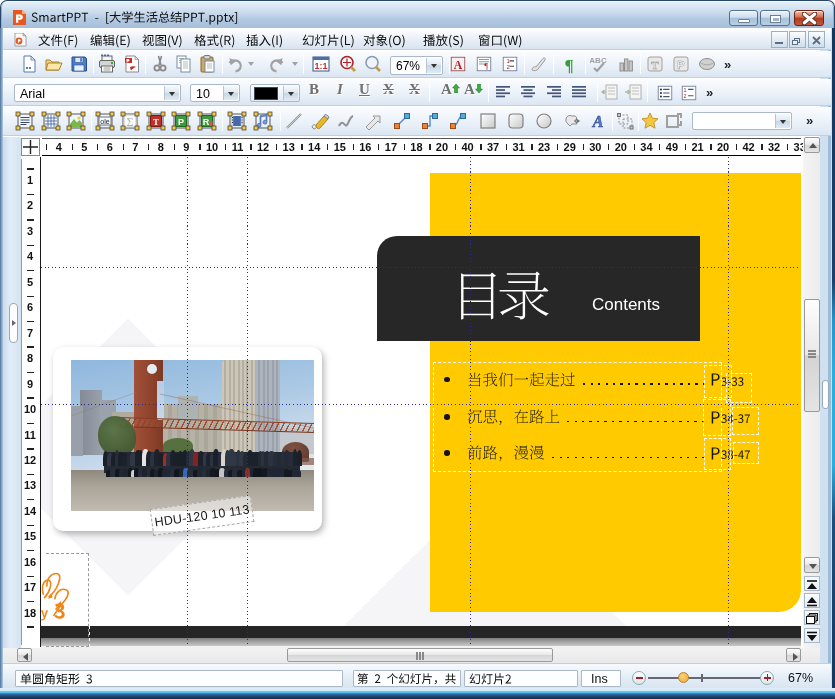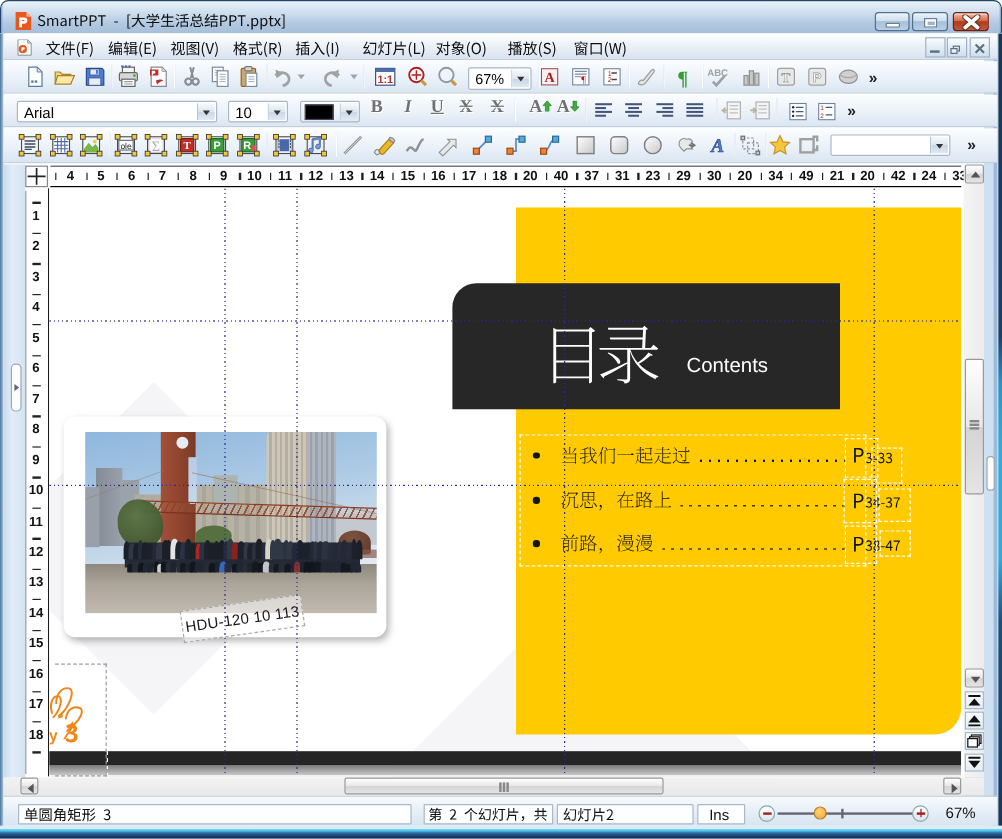--- a/index.html
+++ b/index.html
@@ -516,21 +516,21 @@
     <div class="abs" style="left:638.4px;top:141px;width:16px;text-align:center;font-size:11px;font-weight:bold;color:#111;">34</div>
     <div class="abs" style="left:633.6px;top:144px;width:1.4px;height:6px;background:#222;"></div>
     <div class="abs" style="left:663.9px;top:141px;width:16px;text-align:center;font-size:11px;font-weight:bold;color:#111;">49</div>
     <div class="abs" style="left:659.1px;top:144px;width:1.4px;height:6px;background:#222;"></div>
     <div class="abs" style="left:689.5px;top:141px;width:16px;text-align:center;font-size:11px;font-weight:bold;color:#111;">21</div>
     <div class="abs" style="left:684.7px;top:144px;width:1.4px;height:6px;background:#222;"></div>
     <div class="abs" style="left:715.0px;top:141px;width:16px;text-align:center;font-size:11px;font-weight:bold;color:#111;">20</div>
     <div class="abs" style="left:710.2px;top:144px;width:1.4px;height:6px;background:#222;"></div>
     <div class="abs" style="left:740.6px;top:141px;width:16px;text-align:center;font-size:11px;font-weight:bold;color:#111;">42</div>
     <div class="abs" style="left:735.8px;top:144px;width:1.4px;height:6px;background:#222;"></div>
-    <div class="abs" style="left:766.1px;top:141px;width:16px;text-align:center;font-size:11px;font-weight:bold;color:#111;">24</div>
+    <div class="abs" style="left:766.1px;top:141px;width:16px;text-align:center;font-size:11px;font-weight:bold;color:#111;">32</div>
     <div class="abs" style="left:761.3px;top:144px;width:1.4px;height:6px;background:#222;"></div>
     <div class="abs" style="left:791.7px;top:141px;width:16px;text-align:center;font-size:11px;font-weight:bold;color:#111;">33</div>
     <div class="abs" style="left:786.9px;top:144px;width:1.4px;height:6px;background:#222;"></div>
     <div class="abs" style="left:21px;top:159px;width:19px;height:486px;background:#fff;border-left:1px solid #999;"></div>
     <div class="abs" style="left:22px;top:174.0px;width:16px;text-align:center;font-size:11px;font-weight:bold;color:#111;">1</div>
     <div class="abs" style="left:27px;top:168.3px;width:7px;height:1.4px;background:#222;"></div>
     <div class="abs" style="left:22px;top:199.4px;width:16px;text-align:center;font-size:11px;font-weight:bold;color:#111;">2</div>
     <div class="abs" style="left:27px;top:193.7px;width:7px;height:1.4px;background:#222;"></div>
     <div class="abs" style="left:22px;top:224.9px;width:16px;text-align:center;font-size:11px;font-weight:bold;color:#111;">3</div>
     <div class="abs" style="left:27px;top:219.2px;width:7px;height:1.4px;background:#222;"></div>
@@ -573,21 +573,21 @@
       <div class="abs" style="left:336px;top:79px;width:323px;height:105px;background:#272727;border-radius:20px 0 0 0;"></div>
       <div class="abs" style="left:0;top:469px;width:760px;height:12px;background:#252525;"></div>
       <div class="abs" style="left:0;top:481px;width:760px;height:8px;background:linear-gradient(#7e7e7e,#c9c9c9);"></div>
       <div class="abs" style="left:0;top:489px;width:760px;height:2px;background:#f0f0f0;"></div>
       <svg style="position:absolute;left:409px;top:97.5px;" width="56" height="80" viewBox="0 -60.5 56 80">
         <path d="M11.1 -40.9V-42.3L13.8 -40.9H43.1V-39.3H13.5V2.9Q13.5 3.1 13.3 3.3Q13 3.6 12.6 3.8Q12.2 3.9 11.6 3.9H11.1ZM40.9 -40.9H40.3L42 -42.9L46 -39.8Q45.6 -39.4 44.9 -39.1Q44.2 -38.8 43.3 -38.6V2.7Q43.3 2.9 43 3.1Q42.6 3.4 42.1 3.6Q41.6 3.8 41.2 3.8H40.9ZM12.3 -28.1H42.4V-26.5H12.3ZM12.3 -15.1H42.4V-13.4H12.3ZM12.3 -1.8H42.4V-0.2H12.3Z" fill="#fff"></path>
       </svg>
       <svg style="position:absolute;left:456px;top:97.5px;" width="56" height="80" viewBox="0 -60.5 56 80">
         <path d="M38.5 -42.3 40 -44 43 -41.3Q42.7 -41 42.3 -40.9Q42 -40.7 41.3 -40.6L40.6 -25.1H38.1L39 -42.3ZM39.9 -34.2V-32.6H11.6L11.1 -34.2ZM40.2 -42.3V-40.7H10L9.6 -42.3ZM3.1 -3.5Q5.2 -4.3 8.9 -5.9Q12.6 -7.5 17.3 -9.7Q22 -11.9 27 -14.2L27.4 -13.4Q23.7 -11.2 18.6 -8.3Q13.4 -5.3 6.6 -1.7Q6.5 -0.8 5.8 -0.3ZM10 -21.8Q13.1 -20.7 15 -19.5Q17 -18.3 18.1 -17.1Q19.2 -16 19.6 -15Q20 -14 19.8 -13.3Q19.7 -12.6 19.1 -12.4Q18.6 -12.2 17.8 -12.6Q17.2 -14 15.8 -15.7Q14.4 -17.3 12.7 -18.8Q11 -20.2 9.4 -21.2ZM47 -19.6Q46.7 -19.2 46.3 -19.1Q45.9 -19.1 45 -19.3Q43.8 -18.1 42.1 -16.8Q40.3 -15.4 38.3 -14.1Q36.3 -12.8 34.3 -11.7L33.6 -12.5Q35.4 -13.8 37.3 -15.4Q39.1 -17 40.8 -18.7Q42.4 -20.4 43.4 -21.7ZM28.1 -24.4Q29.7 -19.7 32.2 -16.1Q34.8 -12.5 37.9 -9.8Q41.1 -7.1 44.6 -5.2Q48.2 -3.3 51.6 -2L51.5 -1.4Q50.8 -1.4 50.2 -0.9Q49.6 -0.4 49.2 0.5Q44.5 -1.7 40.3 -4.9Q36.1 -8.1 32.8 -12.7Q29.5 -17.4 27.5 -24ZM28.1 -0.2Q28.1 0.9 27.8 1.8Q27.5 2.6 26.5 3.2Q25.5 3.8 23.4 4.1Q23.3 3.6 23.1 3.1Q22.8 2.6 22.3 2.3Q21.7 1.9 20.5 1.7Q19.4 1.4 17.5 1.3V0.4Q17.5 0.4 18.4 0.5Q19.3 0.5 20.5 0.6Q21.7 0.7 22.8 0.8Q23.9 0.8 24.4 0.8Q25.2 0.8 25.4 0.6Q25.7 0.3 25.7 -0.3V-25.6H28.1ZM47.5 -28.3Q47.5 -28.3 47.9 -28Q48.3 -27.6 48.9 -27.2Q49.5 -26.7 50.2 -26.1Q50.9 -25.5 51.5 -24.9Q51.2 -24 50.1 -24H2.9L2.4 -25.6H45.3Z" fill="#fff"></path>
       </svg>
-      <div class="abs" style="left:531px;top:138px;font-size:17px;color:#fff;">Contents</div>
+      <div class="abs" style="left:551px;top:138px;font-size:17px;color:#fff;">Contents</div>
       <div class="abs" style="left:403px;top:219.5px;width:5.5px;height:5.5px;border-radius:50%;background:#151515;"></div>
       <svg style="position:absolute;left:426px;top:210.6px;" width="110" height="23" viewBox="0 -17.4 110 23">
         <path d="M13.4 -11.4Q13.4 -11.3 13.2 -11.2Q13.1 -11.2 12.8 -11.2Q12.2 -10.3 11.5 -9.4Q10.8 -8.5 10.2 -7.9L9.9 -8Q10.3 -8.5 10.7 -9.2Q11.1 -9.8 11.5 -10.6Q11.9 -11.3 12.2 -12ZM2.4 -12Q3.3 -11.4 3.9 -10.8Q4.5 -10.3 4.8 -9.8Q5.1 -9.3 5.2 -8.9Q5.3 -8.5 5.3 -8.3Q5.2 -8.1 5.1 -8Q4.9 -8 4.7 -8.1Q4.5 -8.7 4.1 -9.4Q3.7 -10.1 3.2 -10.7Q2.7 -11.4 2.2 -11.8ZM12.1 -7.3 12.6 -7.8 13.6 -7Q13.6 -6.9 13.4 -6.9Q13.2 -6.8 13 -6.7V0.9Q13 0.9 12.9 1Q12.8 1 12.6 1.1Q12.5 1.1 12.4 1.1H12.3V-7.3ZM12.6 -0.3V0.1H1.6L1.5 -0.3ZM12.6 -3.9V-3.5H2.5L2.4 -3.9ZM12.6 -7.3V-6.9H1.7L1.5 -7.3ZM8.6 -12.7Q8.6 -12.6 8.5 -12.5Q8.4 -12.4 8.1 -12.3V-7.1H7.4V-12.9Z M16.2 -7.9H28.4L29.1 -8.7Q29.1 -8.7 29.2 -8.6Q29.3 -8.5 29.5 -8.4Q29.7 -8.2 29.9 -8.1Q30.1 -7.9 30.3 -7.7Q30.3 -7.5 29.9 -7.5H16.3ZM24.4 -12.8 25.7 -12.7Q25.7 -12.5 25.6 -12.4Q25.4 -12.3 25.2 -12.2Q25.1 -10.3 25.3 -8.5Q25.5 -6.7 25.9 -5.1Q26.3 -3.5 27 -2.3Q27.7 -1 28.9 -0.3Q29.1 -0.2 29.2 -0.2Q29.3 -0.2 29.4 -0.4Q29.5 -0.7 29.7 -1.2Q29.8 -1.7 29.9 -2.1L30.1 -2.1L29.9 0.1Q30.2 0.4 30.3 0.5Q30.3 0.7 30.3 0.8Q30.2 0.9 30 0.9Q29.9 1 29.6 0.9Q29.4 0.8 29.1 0.7Q28.9 0.6 28.6 0.4Q27.4 -0.4 26.5 -1.7Q25.7 -3 25.3 -4.7Q24.8 -6.4 24.6 -8.5Q24.4 -10.5 24.4 -12.8ZM26.3 -12Q27.1 -11.7 27.6 -11.3Q28.1 -11 28.4 -10.7Q28.7 -10.3 28.8 -10.1Q28.8 -9.8 28.8 -9.6Q28.7 -9.4 28.6 -9.4Q28.4 -9.3 28.2 -9.5Q28.1 -9.8 27.7 -10.3Q27.4 -10.7 27 -11.1Q26.6 -11.5 26.2 -11.8ZM28.1 -6.6 29.3 -6.2Q29.2 -6 29.1 -6Q29 -5.9 28.6 -6Q28.1 -4.7 27 -3.5Q26 -2.2 24.7 -1.1Q23.3 0 21.5 0.7L21.4 0.5Q23 -0.3 24.3 -1.4Q25.6 -2.6 26.6 -3.9Q27.5 -5.3 28.1 -6.6ZM16.2 -3.7Q16.7 -3.8 17.6 -3.9Q18.4 -4.1 19.4 -4.4Q20.4 -4.7 21.6 -5Q22.8 -5.4 24.1 -5.7L24.1 -5.4Q22.8 -5 21 -4.4Q19.3 -3.8 17 -3.1Q17 -2.9 16.9 -2.8Q16.8 -2.7 16.7 -2.7ZM22.8 -12.6 23.7 -11.8Q23.6 -11.7 23.4 -11.7Q23.3 -11.7 23 -11.8Q22.2 -11.5 21.2 -11.2Q20.1 -10.8 18.9 -10.6Q17.7 -10.3 16.5 -10.1L16.4 -10.4Q17.6 -10.6 18.8 -11Q20 -11.4 21 -11.8Q22.1 -12.2 22.8 -12.6ZM20.1 -11.3H20.8V-0.1Q20.8 0.2 20.7 0.4Q20.6 0.7 20.4 0.9Q20.1 1.1 19.5 1.1Q19.5 1 19.4 0.8Q19.3 0.7 19.2 0.6Q19 0.5 18.7 0.4Q18.3 0.4 17.8 0.3V0Q17.8 0 18.1 0.1Q18.3 0.1 18.7 0.1Q19 0.1 19.3 0.2Q19.6 0.2 19.7 0.2Q20 0.2 20 0.1Q20.1 0 20.1 -0.2Z M36.3 -12.5Q36.2 -12.4 36.1 -12.3Q35.9 -12.2 35.7 -12.2Q35.2 -10.8 34.6 -9.5Q34 -8.2 33.3 -7Q32.6 -5.8 31.9 -4.9L31.6 -5.1Q32.2 -6 32.9 -7.3Q33.5 -8.6 34 -10Q34.6 -11.5 35 -12.9ZM34.9 -8.6Q34.9 -8.5 34.8 -8.4Q34.7 -8.4 34.5 -8.3V0.8Q34.5 0.9 34.4 0.9Q34.3 1 34.2 1Q34 1.1 33.9 1.1H33.7V-8.5L34.1 -8.9ZM37.4 -12.6Q38.1 -12.2 38.5 -11.8Q38.9 -11.4 39.1 -11.1Q39.3 -10.7 39.4 -10.4Q39.4 -10.1 39.3 -10Q39.2 -9.8 39 -9.8Q38.9 -9.7 38.7 -9.9Q38.6 -10.3 38.3 -10.8Q38.1 -11.3 37.8 -11.7Q37.5 -12.2 37.2 -12.5ZM38.1 -10Q38.1 -9.9 37.9 -9.8Q37.8 -9.7 37.5 -9.6V0.9Q37.5 0.9 37.5 1Q37.4 1.1 37.3 1.1Q37.1 1.1 37 1.1H36.9V-10.2ZM44.9 -11.3V-10.9H40L39.9 -11.3ZM44.3 -11.3 44.7 -11.9 45.8 -11Q45.6 -10.8 45.1 -10.7V-0.1Q45.1 0.2 45 0.4Q44.9 0.7 44.6 0.9Q44.3 1 43.7 1.1Q43.6 0.9 43.6 0.8Q43.5 0.7 43.3 0.6Q43.1 0.5 42.8 0.4Q42.4 0.3 41.8 0.2V0Q41.8 0 42.1 0Q42.4 0 42.8 0.1Q43.2 0.1 43.5 0.1Q43.9 0.1 44 0.1Q44.3 0.1 44.3 0.1Q44.4 -0 44.4 -0.2V-11.3Z M59.6 -7.8Q59.6 -7.8 59.8 -7.7Q60 -7.6 60.2 -7.4Q60.5 -7.1 60.8 -6.9Q61 -6.7 61.3 -6.4Q61.2 -6.3 61.1 -6.3Q61 -6.2 60.8 -6.2H47.5L47.3 -6.7H58.8Z M70.4 -11.9H75.7V-11.4H70.5ZM75 -11.9H74.8L75.3 -12.4L76.4 -11.6Q76.3 -11.5 76.1 -11.4Q75.9 -11.3 75.7 -11.3V-6.6Q75.7 -6.5 75.6 -6.4Q75.5 -6.4 75.4 -6.3Q75.2 -6.3 75.1 -6.3H75ZM70.9 -7.9H75.5V-7.4H70.9ZM70.6 -7.9V-8.2V-8.3L71.5 -7.9H71.3V-2.7Q71.3 -2.5 71.5 -2.4Q71.6 -2.4 72.1 -2.4H73.8Q74.4 -2.4 74.8 -2.4Q75.3 -2.4 75.4 -2.4Q75.6 -2.4 75.6 -2.4Q75.7 -2.5 75.7 -2.6Q75.8 -2.8 75.9 -3.3Q76 -3.9 76.1 -4.5H76.3L76.3 -2.5Q76.6 -2.5 76.6 -2.4Q76.7 -2.3 76.7 -2.2Q76.7 -2 76.5 -1.9Q76.3 -1.8 75.7 -1.8Q75.1 -1.8 73.8 -1.8H72Q71.4 -1.8 71.1 -1.8Q70.9 -1.9 70.7 -2.1Q70.6 -2.3 70.6 -2.6ZM64.4 -3.6Q64.8 -2.4 65.4 -1.7Q65.9 -1 66.7 -0.6Q67.4 -0.2 68.4 -0.1Q69.3 0 70.6 0Q71 0 71.7 0Q72.3 0 73 0Q73.8 0 74.5 0Q75.2 0 75.9 -0Q76.5 -0 77 -0V0.2Q76.7 0.2 76.6 0.4Q76.5 0.5 76.4 0.7Q76 0.7 75.2 0.7Q74.4 0.7 73.5 0.7Q72.7 0.7 71.9 0.7Q71.1 0.7 70.5 0.7Q69.2 0.7 68.2 0.6Q67.3 0.4 66.5 -0Q65.8 -0.5 65.2 -1.3Q64.6 -2.1 64.2 -3.5ZM66.2 -12.9 67.5 -12.8Q67.5 -12.6 67.3 -12.5Q67.2 -12.4 66.9 -12.3V-7.5H66.2ZM63.3 -10.6H68.2L68.7 -11.4Q68.7 -11.4 68.9 -11.2Q69.1 -11.1 69.4 -10.8Q69.7 -10.6 69.9 -10.4Q69.8 -10.2 69.5 -10.2H63.5ZM62.7 -7.7H68.5L69.1 -8.5Q69.1 -8.5 69.3 -8.4Q69.5 -8.2 69.8 -8Q70.1 -7.8 70.3 -7.5Q70.2 -7.3 69.9 -7.3H62.8ZM66.8 -4.4H68.5L69.1 -5.1Q69.1 -5.1 69.2 -5Q69.3 -4.9 69.5 -4.8Q69.6 -4.7 69.8 -4.5Q70 -4.3 70.2 -4.2Q70.1 -3.9 69.8 -3.9H66.8ZM64.1 -6.1 65.4 -5.9Q65.4 -5.7 65.3 -5.6Q65.1 -5.5 64.9 -5.5Q64.8 -4.7 64.7 -3.8Q64.6 -2.8 64.3 -1.9Q64.1 -1.1 63.7 -0.3Q63.3 0.5 62.7 1.2L62.5 1Q63 0.3 63.3 -0.5Q63.6 -1.3 63.8 -2.3Q64 -3.2 64.1 -4.2Q64.1 -5.1 64.1 -6.1ZM66.4 -7.2 67.7 -7Q67.6 -6.9 67.5 -6.8Q67.4 -6.7 67.1 -6.6V0L66.4 -0.5Z M86.1 -6.9Q86.1 -6.7 86 -6.6Q85.9 -6.5 85.6 -6.5V0.2H84.9V-7ZM86.1 -12.8Q86.1 -12.6 86 -12.5Q85.8 -12.4 85.6 -12.3V-7.5H84.9V-12.9ZM89.8 -11.5Q89.8 -11.5 90 -11.4Q90.1 -11.3 90.3 -11.2Q90.4 -11 90.6 -10.9Q90.8 -10.7 91 -10.5Q91 -10.3 90.6 -10.3H80L79.9 -10.7H89.2ZM91.1 -8.4Q91.1 -8.4 91.2 -8.4Q91.3 -8.3 91.5 -8.1Q91.7 -8 91.9 -7.8Q92.1 -7.6 92.3 -7.5Q92.2 -7.2 91.9 -7.2H78.5L78.4 -7.7H90.5ZM83 -5.5Q82.9 -5.1 82.4 -5.1Q82.1 -4.1 81.5 -2.9Q81 -1.7 80.1 -0.7Q79.3 0.4 78.1 1.1L78 1Q79 0.2 79.7 -1Q80.5 -2.1 81 -3.4Q81.5 -4.6 81.7 -5.8ZM81.7 -3.7Q82.2 -2.5 82.8 -1.8Q83.4 -1 84.3 -0.6Q85.1 -0.2 86.2 -0.1Q87.3 0 88.7 0Q89 0 89.5 0Q90 0 90.6 0Q91.1 0 91.6 0Q92.1 0 92.5 0V0.2Q92.3 0.2 92.1 0.4Q92 0.5 92 0.8Q91.7 0.8 91.3 0.8Q90.8 0.8 90.3 0.8Q89.9 0.8 89.4 0.8Q88.9 0.8 88.6 0.8Q87.2 0.8 86.1 0.6Q85 0.4 84.1 -0.1Q83.3 -0.5 82.6 -1.4Q81.9 -2.2 81.5 -3.6ZM89.7 -5.3Q89.7 -5.3 89.9 -5.2Q90 -5.1 90.2 -5Q90.3 -4.9 90.6 -4.7Q90.8 -4.5 90.9 -4.3Q90.9 -4.1 90.5 -4.1H85.3V-4.6H89.1Z M99.4 -7.5Q100.1 -7.1 100.6 -6.6Q101 -6.2 101.3 -5.7Q101.5 -5.3 101.6 -4.9Q101.7 -4.6 101.6 -4.3Q101.6 -4.1 101.4 -4Q101.3 -4 101.1 -4.1Q100.9 -4.6 100.7 -5.1Q100.5 -5.7 100.1 -6.3Q99.8 -6.9 99.2 -7.4ZM105.3 -12.6Q105.3 -12.5 105.2 -12.4Q105 -12.2 104.8 -12.2V-2.1Q104.8 -1.8 104.7 -1.5Q104.6 -1.2 104.3 -1Q104 -0.9 103.3 -0.8Q103.2 -1 103.1 -1.1Q103 -1.2 102.9 -1.3Q102.7 -1.4 102.3 -1.5Q101.9 -1.6 101.3 -1.7V-1.9Q101.3 -1.9 101.6 -1.9Q101.9 -1.9 102.3 -1.9Q102.7 -1.8 103.1 -1.8Q103.5 -1.8 103.6 -1.8Q103.9 -1.8 104 -1.9Q104.1 -2 104.1 -2.2V-12.8ZM106.7 -10.3Q106.7 -10.3 106.8 -10.2Q106.9 -10.1 107.1 -10Q107.2 -9.8 107.4 -9.6Q107.6 -9.4 107.8 -9.3Q107.7 -9 107.4 -9H98.2L98 -9.5H106.1ZM96.5 -2.2Q96.7 -2.2 96.8 -2.2Q96.9 -2.1 97 -2Q97.7 -1.2 98.6 -0.8Q99.4 -0.3 100.5 -0.2Q101.5 -0.1 102.9 -0.1Q104.2 -0.1 105.3 -0.1Q106.5 -0.1 107.8 -0.1V0.1Q107.6 0.1 107.4 0.3Q107.3 0.4 107.2 0.7Q106.5 0.7 105.7 0.7Q105 0.7 104.3 0.7Q103.5 0.7 102.6 0.7Q101.2 0.7 100.2 0.5Q99.2 0.3 98.4 -0.2Q97.5 -0.7 96.8 -1.6Q96.6 -1.8 96.5 -1.8Q96.4 -1.8 96.3 -1.6Q96.1 -1.4 95.7 -1Q95.4 -0.6 95 -0.2Q94.6 0.3 94.3 0.6Q94.5 0.9 94.3 1L93.5 0.1Q93.9 -0.2 94.3 -0.6Q94.8 -1 95.2 -1.3Q95.7 -1.7 96 -2Q96.3 -2.2 96.5 -2.2ZM94.7 -12.7Q95.5 -12.2 96 -11.7Q96.5 -11.2 96.8 -10.8Q97 -10.4 97.1 -10.1Q97.2 -9.7 97.1 -9.5Q97.1 -9.3 96.9 -9.3Q96.8 -9.3 96.6 -9.4Q96.4 -9.9 96.1 -10.4Q95.7 -11 95.3 -11.6Q94.9 -12.2 94.5 -12.6ZM96.8 -2 96.2 -1.7V-7.4H93.7L93.6 -7.8H95.9L96.4 -8.5L97.5 -7.5Q97.5 -7.5 97.3 -7.4Q97.1 -7.3 96.8 -7.3Z" fill="#141414"></path>
       </svg>
       <div class="abs" style="left:541.5px;top:226px;width:121.5px;height:1.5px;background:repeating-linear-gradient(90deg,#141414 0 2.2px,transparent 2.2px 7.5px);"></div>
       <svg style="position:absolute;left:669px;top:210.0px;" width="12" height="25" viewBox="0 -18.5 12 25">
         <path d="M1.7 0H3.2V-4.8H5.2C7.8 -4.8 9.6 -6 9.6 -8.5C9.6 -11.2 7.8 -12.1 5.1 -12.1H1.7ZM3.2 -6.1V-10.9H4.9C7 -10.9 8.1 -10.3 8.1 -8.5C8.1 -6.8 7.1 -6.1 5 -6.1Z" fill="#141414"></path>
       </svg>
       <svg style="position:absolute;left:679.5px;top:215.6px;" width="25" height="17" viewBox="0 -12.9 25 17">
         <path d="M3 0.1C4.5 0.1 5.7 -0.7 5.7 -2.3C5.7 -3.4 4.9 -4.2 4 -4.4V-4.5C4.9 -4.8 5.5 -5.5 5.5 -6.5C5.5 -7.8 4.4 -8.6 3 -8.6C2 -8.6 1.3 -8.2 0.6 -7.6L1.2 -6.9C1.7 -7.4 2.3 -7.7 3 -7.7C3.8 -7.7 4.4 -7.2 4.4 -6.4C4.4 -5.5 3.8 -4.8 2 -4.8V-4C4 -4 4.7 -3.3 4.7 -2.3C4.7 -1.3 4 -0.7 3 -0.7C2 -0.7 1.4 -1.2 0.9 -1.7L0.3 -1C0.9 -0.4 1.7 0.1 3 0.1Z M6.9 -2.8H9.9V-3.6H6.9Z M13.4 0.1C14.9 0.1 16.1 -0.7 16.1 -2.3C16.1 -3.4 15.3 -4.2 14.3 -4.4V-4.5C15.2 -4.8 15.8 -5.5 15.8 -6.5C15.8 -7.8 14.8 -8.6 13.4 -8.6C12.4 -8.6 11.6 -8.2 11 -7.6L11.6 -6.9C12.1 -7.4 12.7 -7.7 13.3 -7.7C14.2 -7.7 14.8 -7.2 14.8 -6.4C14.8 -5.5 14.2 -4.8 12.4 -4.8V-4C14.4 -4 15 -3.3 15 -2.3C15 -1.3 14.3 -0.7 13.3 -0.7C12.4 -0.7 11.7 -1.2 11.2 -1.7L10.7 -1C11.3 -0.4 12.1 0.1 13.4 0.1Z M19.8 0.1C21.3 0.1 22.5 -0.7 22.5 -2.3C22.5 -3.4 21.7 -4.2 20.7 -4.4V-4.5C21.6 -4.8 22.2 -5.5 22.2 -6.5C22.2 -7.8 21.2 -8.6 19.7 -8.6C18.8 -8.6 18 -8.2 17.4 -7.6L18 -6.9C18.4 -7.4 19 -7.7 19.7 -7.7C20.6 -7.7 21.1 -7.2 21.1 -6.4C21.1 -5.5 20.6 -4.8 18.8 -4.8V-4C20.8 -4 21.4 -3.3 21.4 -2.3C21.4 -1.3 20.7 -0.7 19.7 -0.7C18.8 -0.7 18.1 -1.2 17.6 -1.7L17.1 -1C17.6 -0.4 18.5 0.1 19.8 0.1Z" fill="#141414"></path>

